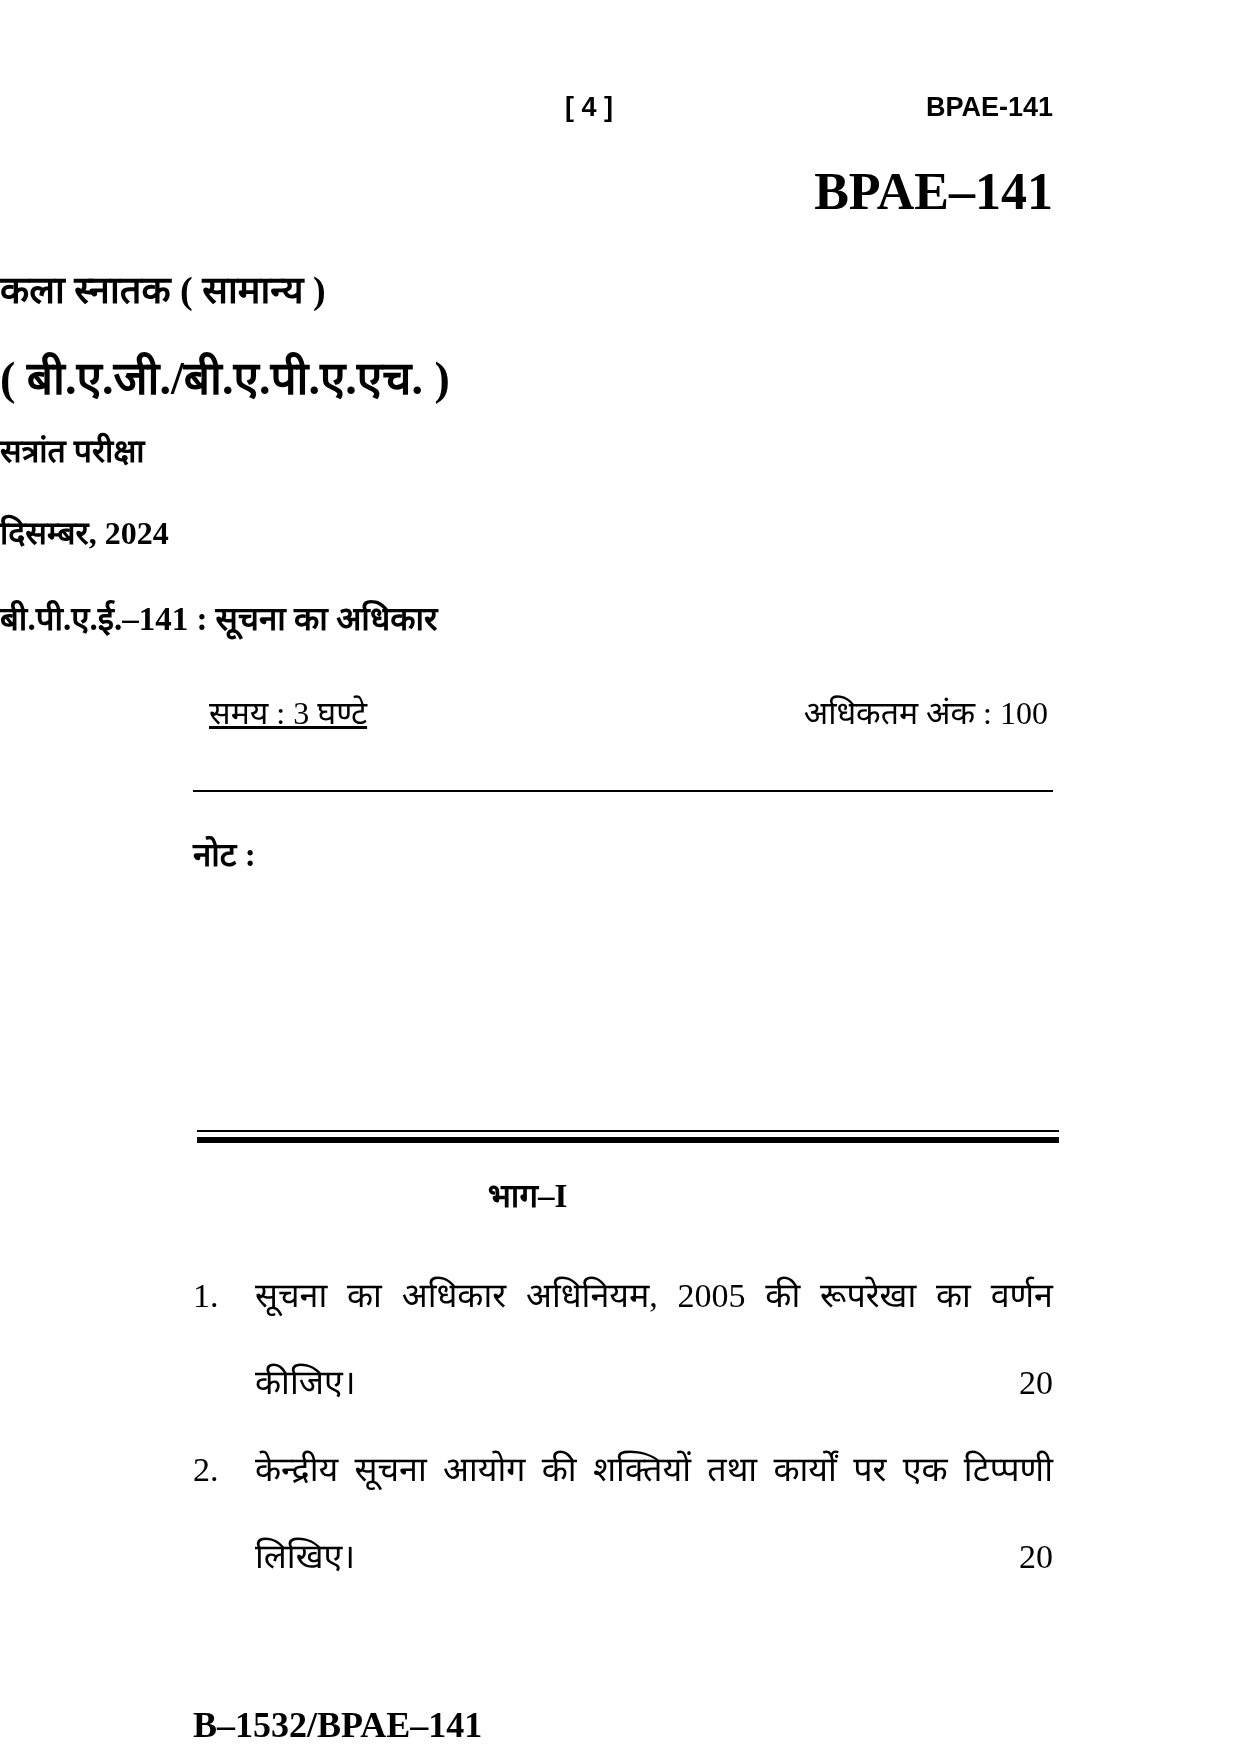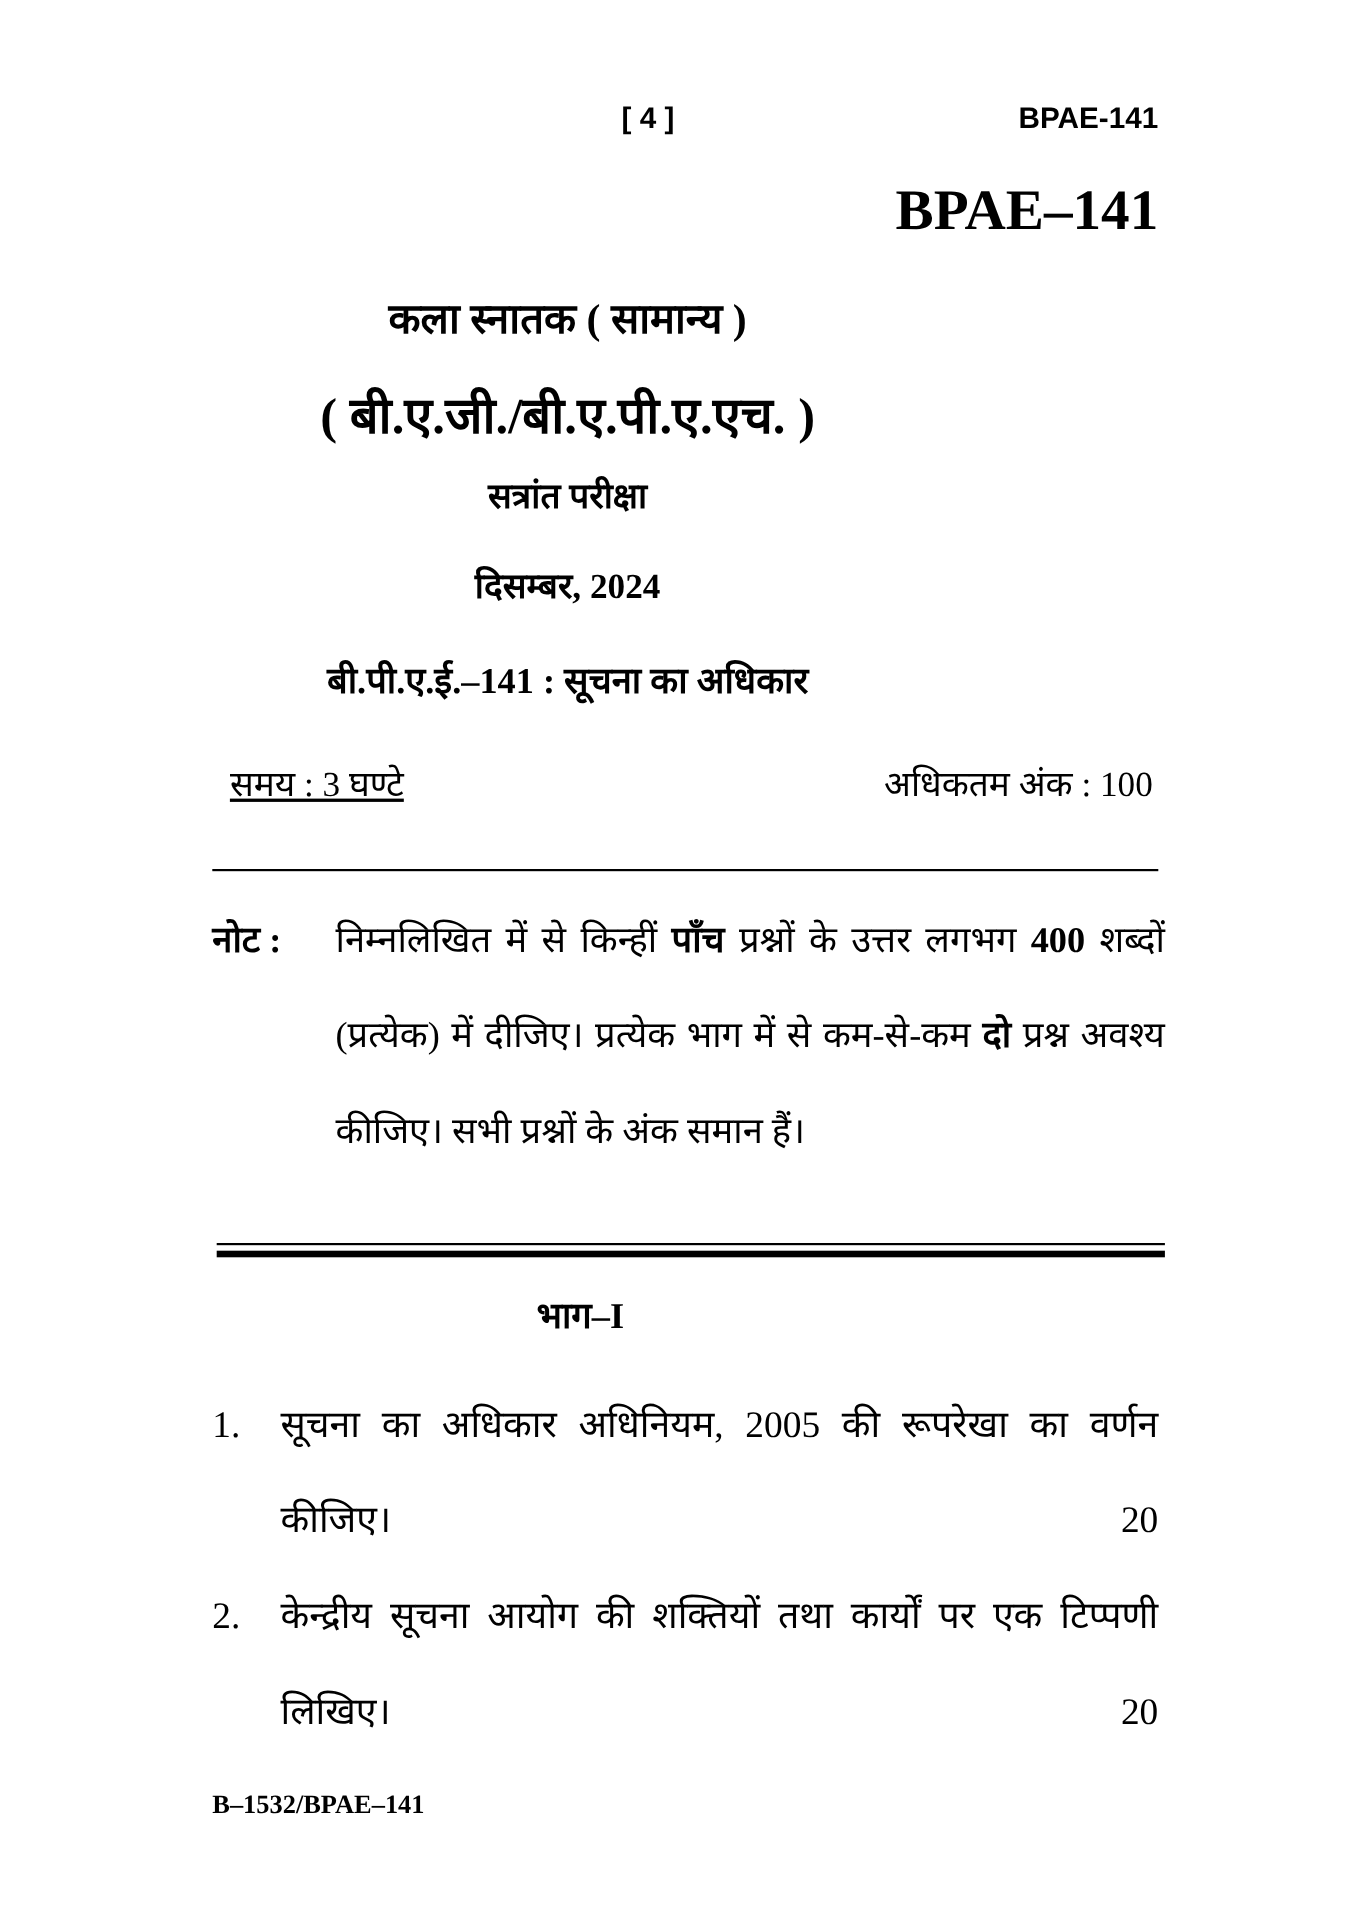--- a/index.html
+++ b/index.html
@@ -2,21 +2,21 @@
 <html><head>
 <meta charset="utf-8">
 <style>
   html, body { margin:0; padding:0; background:#ffffff; }
   body { width:1241px; height:1754px; position:relative; overflow:hidden; color:#000;
          font-family:"Liberation Serif", "DejaVu Serif", serif; }
   .abs { position:absolute; }
   .page-no { left:565px; top:92px; font-family:"Liberation Sans", sans-serif; font-weight:bold; font-size:27px; }
   .hdr-code { right:188px; top:92px; font-family:"Liberation Sans", sans-serif; font-weight:bold; font-size:27px; }
   .big-code { right:188px; top:162px; font-weight:bold; font-size:52px; letter-spacing:0px; }
-  .center-line { left:0; width:1032px; text-align:center; font-weight:bold; }
+  .center-line { left:0; width:1032px; font-weight:bold; }
   .t1 { top:262px; font-size:38px; }
   .t2 { top:345px; font-size:46px; }
   .t3 { top:428px; font-size:32px; }
   .t4 { top:510px; font-size:32px; }
   .t5 { top:595px; font-size:33px; }
   .meta-left { left:209px; top:690px; font-size:32px;text-decoration:underline; }
   .meta-right { right:193px; top:690px; font-size:32px; }
   .rule1 { left:193px; width:860px; top:790px; height:2px; background:#000; }
   .note { left:193px; top:812px; width:866px; font-size:33px; line-height:87px; }
   .note .label { font-weight:bold; position:absolute; left:0; top:0; }
@@ -24,21 +24,21 @@
   .note b { font-weight:bold; }
   .rule2a { left:197px; width:862px; top:1130px; height:2px; background:#000; }
   .rule2b { left:197px; width:862px; top:1137px; height:6px; background:#000; }
   .section { left:0; width:1055px; text-align:center; top:1172px; font-size:33px; font-weight:bold; }
   .q { left:193px; width:860px; font-size:34px; line-height:87px; }
   .q .num { position:absolute; left:0; top:0; }
   .q .text { margin-left:62px; text-align:justify; text-align-last:left; }
   .q .marks { position:absolute; right:0; bottom:0; }
   .q1 { top:1252px; }
   .q2 { top:1426px; }
-  .footer { left:193px; top:1628px; font-size:24px; font-weight:bold; }
+  .footer { left:193px; top:1704px; font-size:36px; font-weight:bold; }
 </style>
 </head>
 <body>
 
 <div class="abs page-no">[ 4 ]</div>
 <div class="abs hdr-code">BPAE-141</div>
 <div class="abs big-code">BPAE–141</div>
 
 <div class="abs center-line t1">कला स्नातक ( सामान्य )</div>
 <div class="abs center-line t2">( बी.ए.जी./बी.ए.पी.ए.एच. )</div>
@@ -46,21 +46,20 @@
 <div class="abs center-line t4">दिसम्बर, 2024</div>
 <div class="abs center-line t5">बी.पी.ए.ई.–141 : सूचना का अधिकार</div>
 
 <div class="abs meta-left">समय : 3 घण्टे</div>
 <div class="abs meta-right">अधिकतम अंक : 100</div>
 
 <div class="abs rule1"></div>
 
 <div class="abs note">
   <span class="label">नोट :</span>
-  <div class="body"><span>निम्नलिखित में से किन्हीं </span><b>पाँच</b><span> प्रश्नों के उत्तर लगभग </span><b>400</b><span> शब्दों (प्रत्येक) में दीजिए। प्रत्येक भाग में से कम-से-कम </span><b>दो</b><span> प्रश्न अवश्य कीजिए। सभी प्रश्नों के अंक समान हैं।</span></div>
 </div>
 
 <div class="abs rule2a"></div>
 <div class="abs rule2b"></div>
 
 <div class="abs section">भाग–I</div>
 
 <div class="abs q q1">
   <span class="num">1.</span>
   <div class="text">सूचना का अधिकार अधिनियम, 2005 की रूपरेखा का वर्णन कीजिए।</div>

